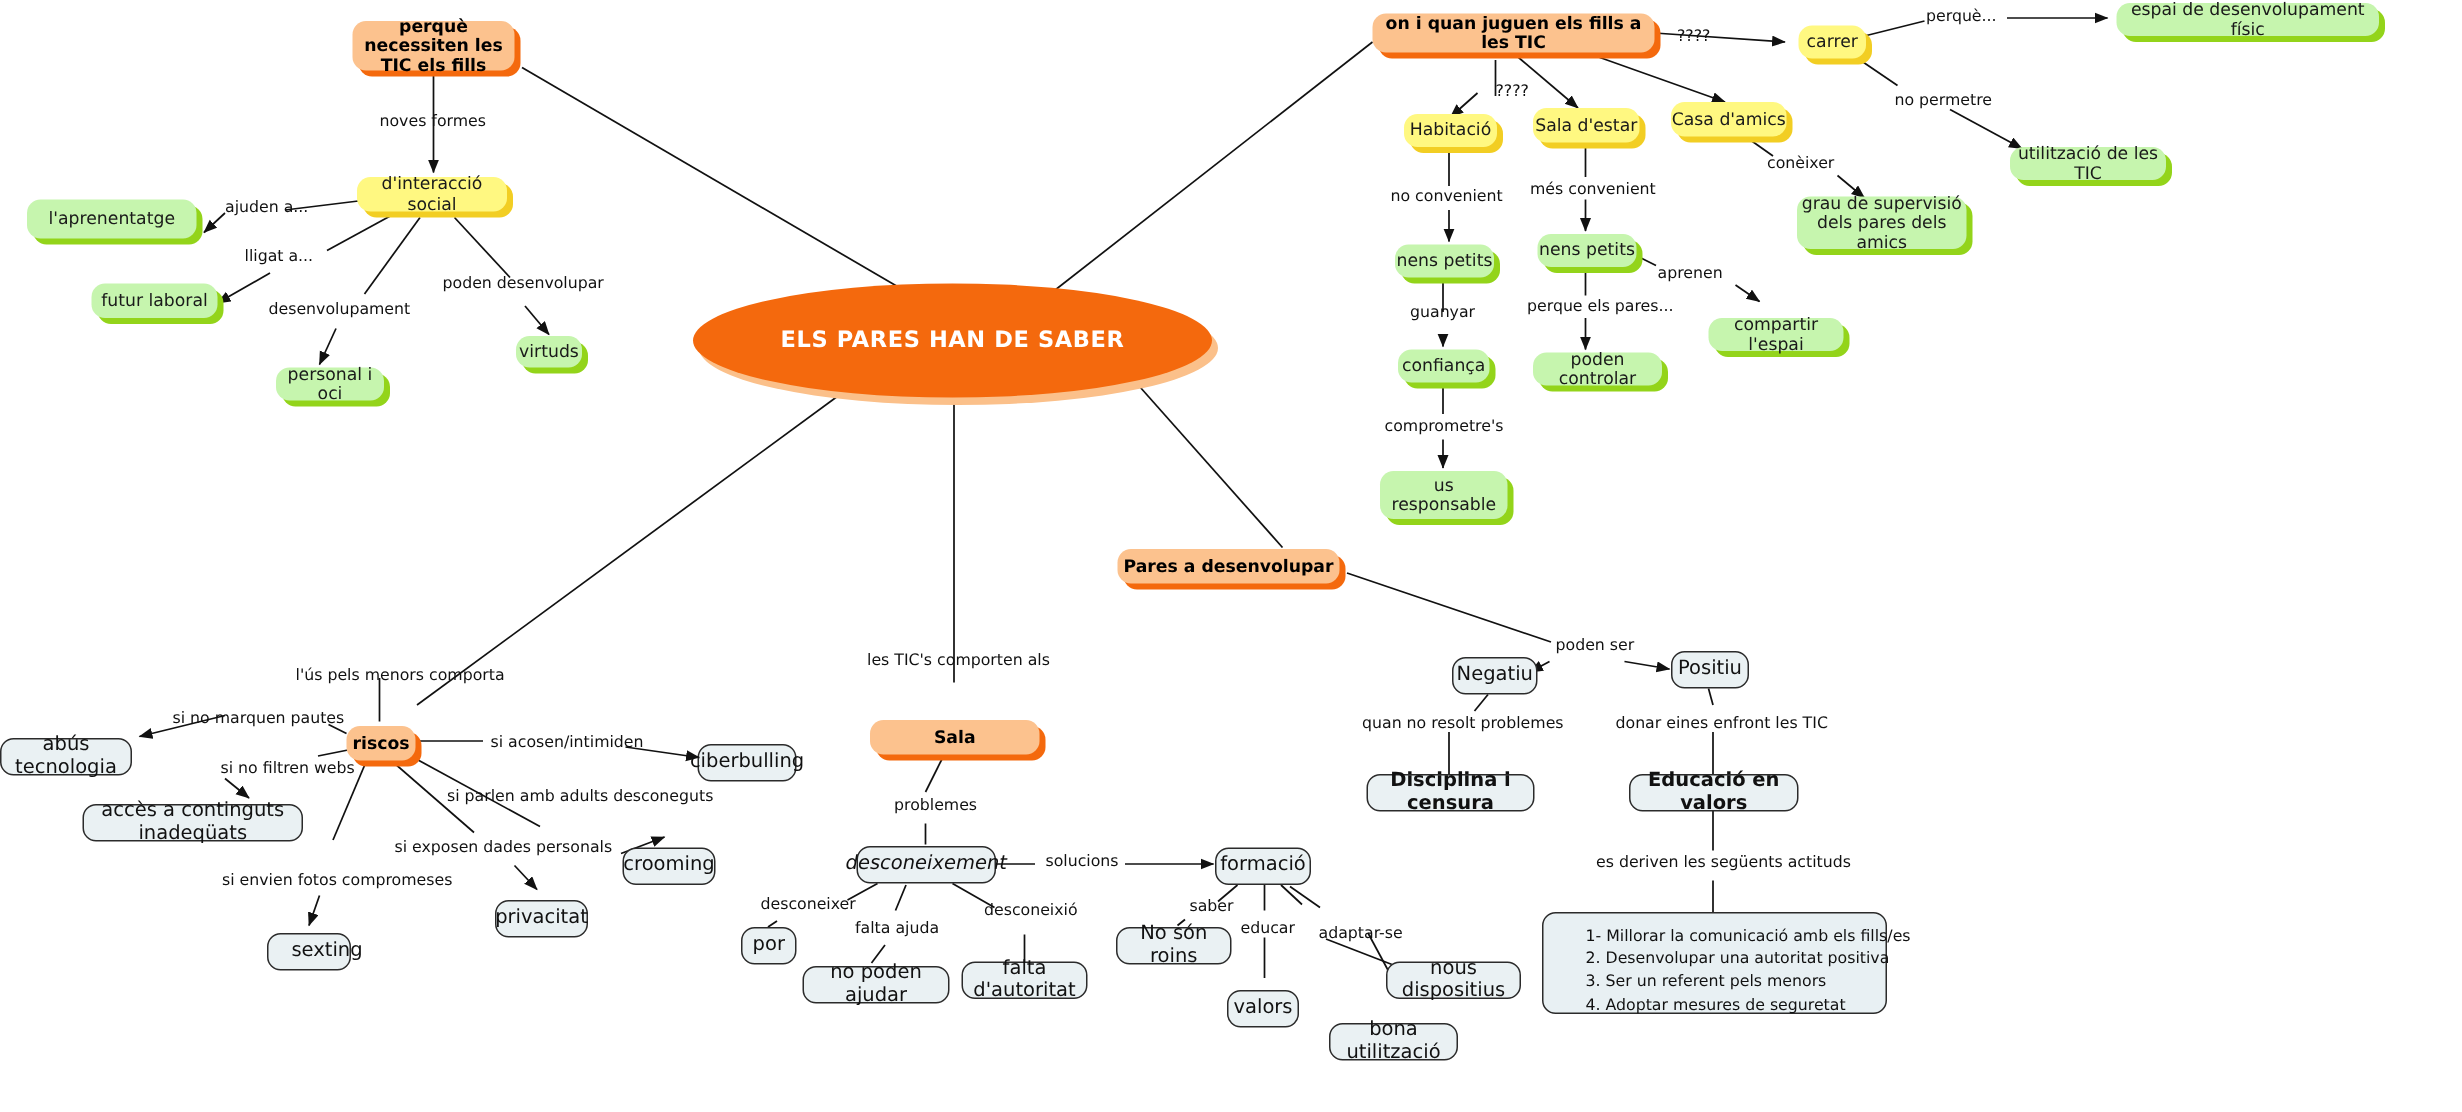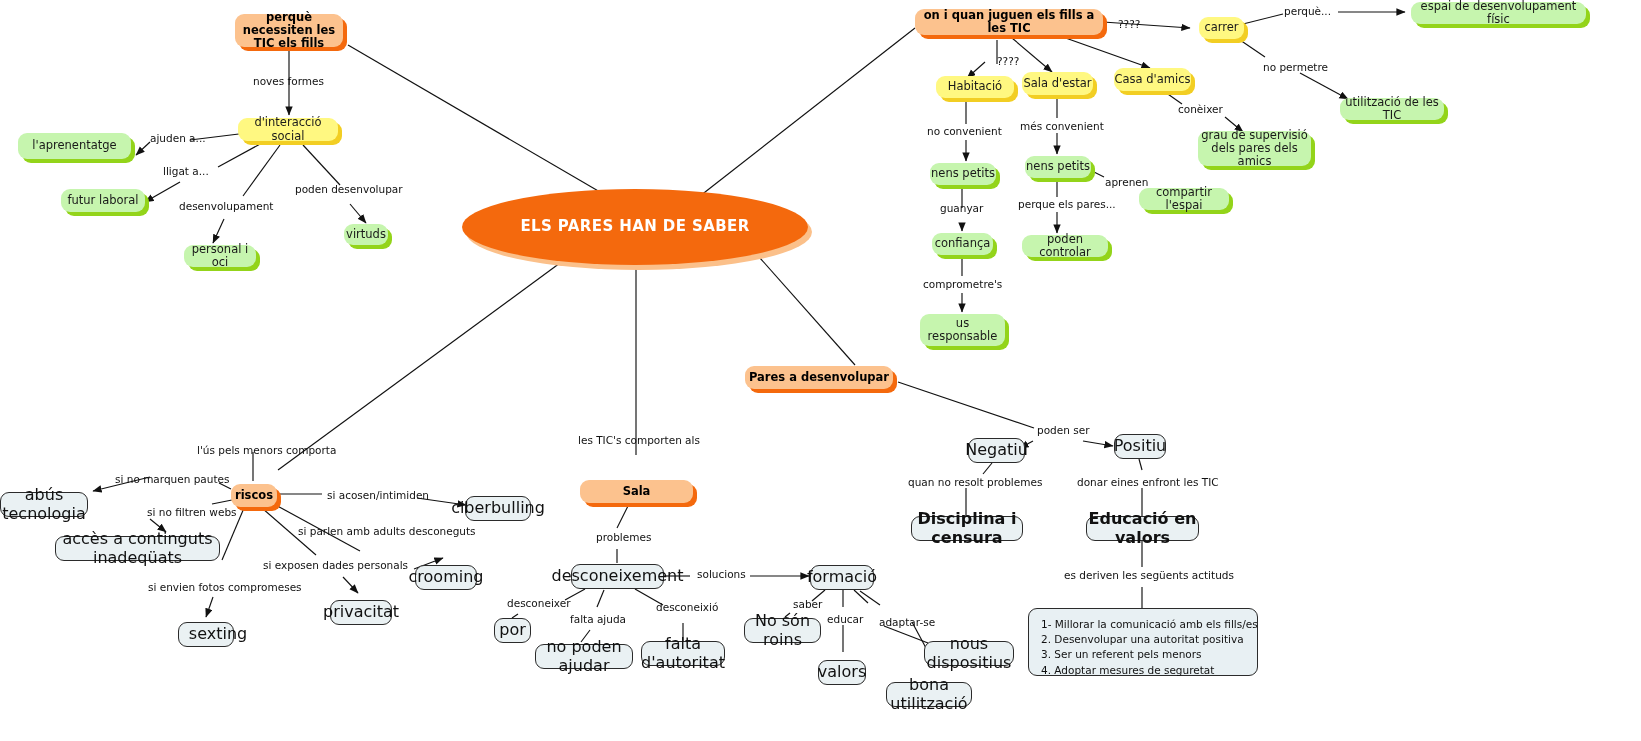--- a/index.html
+++ b/index.html
@@ -23,27 +23,27 @@
 
   
   .yellow{background:#FFF881;color:#1a1a1a;font-size:11.5px;border-radius:9px;
           box-shadow:4px 4px 0 #F2CE23;}
 
   
   .green{background:#C6F5AE;color:#1a1a1a;font-size:11.5px;border-radius:9px;
          box-shadow:4px 4px 0 #93D41A;}
 
   
-  .pale{background:#EAF1F3;color:#111;font-size:16px;border-radius:9px;
+  .pale{background:#EAF1F3;color:#111;font-size:13px;border-radius:9px;
         border:1.2px solid #2b2b2b;justify-content:center;}
   .pale.bold{font-weight:bold;}
 
   
   .panel{background:#E8F0F3;border:1.2px solid #2b2b2b;border-radius:9px;
-         font-size:10.5px;color:#111;display:block;text-align:left;padding:8px 12px;}
+         font-size:10.5px;color:#111;display:block;text-align:left;padding:8px 28px;}
   .panel div{line-height:1.45;white-space:nowrap;}
 
   
   .elabel{position:absolute;font-size:10.5px;color:#111;white-space:nowrap;
           background:transparent;}
 </style>
 </head>
 <body>
 
 <div id="canvas">
@@ -191,21 +191,21 @@
   <div class="elabel" style="left:253px;top:75px;">noves formes</div>
   <div class="elabel" style="left:150px;top:132px;">ajuden a...</div>
   <div class="elabel" style="left:163px;top:165px;">lligat a...</div>
   <div class="elabel" style="left:179px;top:200px;">desenvolupament</div>
   <div class="elabel" style="left:295px;top:183px;">poden desenvolupar</div>
 
   <div class="node orange" style="left:915px;top:9px;width:188px;height:26px;">
     <span>on i quan juguen els fills a les TIC</span>
   </div>
 
-  <div class="node yellow" style="left:936px;top:76px;width:78px;height:22px;">
+  <div class="node yellow" style="left:936px;top:76px;width:62px;height:22px;">
     <span>Habitació</span>
   </div>
 
   <div class="node yellow" style="left:1022px;top:72px;width:71px;height:23px;">
     <span>Sala d'estar</span>
   </div>
 
   <div class="node yellow" style="left:1114px;top:68px;width:77px;height:23px;justify-content:center;">
     <span>Casa d'amics</span>
   </div>
@@ -239,21 +239,21 @@
   </div>
 
   <div class="node green" style="left:1025px;top:156px;width:66px;height:22px;">
     <span>nens petits</span>
   </div>
 
   <div class="node green" style="left:1022px;top:235px;width:86px;height:22px;">
     <span>poden controlar</span>
   </div>
 
-  <div class="node green" style="left:1139px;top:188px;width:90px;height:22px;">
+  <div class="node green" style="left:1139px;top:212px;width:90px;height:22px;">
     <span>compartir l'espai</span>
   </div>
 
   <div class="elabel" style="left:1118px;top:18px;">????</div>
   <div class="elabel" style="left:997px;top:55px;">????</div>
   <div class="elabel" style="left:1284px;top:5px;">perquè...</div>
   <div class="elabel" style="left:1263px;top:61px;">no permetre</div>
   <div class="elabel" style="left:1178px;top:103px;">conèixer</div>
   <div class="elabel" style="left:927px;top:125px;">no convenient</div>
   <div class="elabel" style="left:1020px;top:120px;">més convenient</div>
@@ -263,21 +263,21 @@
   <div class="elabel" style="left:1105px;top:176px;">aprenen</div>
 
   <div class="node orange" style="left:231px;top:484px;width:46px;height:23px;">
     <span>riscos</span>
   </div>
 
   <div class="node pale" style="left:0px;top:492px;width:88px;height:25px;">
     <span>abús tecnologia</span>
   </div>
 
-  <div class="node pale" style="left:55px;top:536px;width:165px;height:25px;">
+  <div class="node pale" style="left:55px;top:536px;width:147px;height:25px;">
     <span>accès a continguts inadeqüats</span>
   </div>
 
   <div class="node pale" style="left:178px;top:622px;width:56px;height:25px;padding-left:24px;">
     <span>sexting</span>
   </div>
 
   <div class="node pale" style="left:330px;top:600px;width:62px;height:25px;">
     <span>privacitat</span>
   </div>
@@ -295,21 +295,21 @@
   <div class="elabel" style="left:147px;top:506px;">si no filtren webs</div>
   <div class="elabel" style="left:148px;top:581px;">si envien fotos compromeses</div>
   <div class="elabel" style="left:263px;top:559px;">si exposen dades personals</div>
   <div class="elabel" style="left:298px;top:525px;">si parlen amb adults desconeguts</div>
   <div class="elabel" style="left:327px;top:489px;">si acosen/intimiden</div>
 
   <div class="node orange" style="left:580px;top:480px;width:113px;height:23px;">
     <span>Sala</span>
   </div>
 
-  <div class="node pale" style="left:571px;top:564px;width:93px;height:25px;">
+  <div class="node pale" style="left:571px;top:564px;width:93px;height:25px;font-style:italic;">
     <span>desconeixement</span>
   </div>
 
   <div class="node pale" style="left:494px;top:618px;width:37px;height:25px;">
     <span>por</span>
   </div>
 
   <div class="node pale" style="left:535px;top:644px;width:98px;height:25px;">
     <span>no poden ajudar</span>
   </div>

